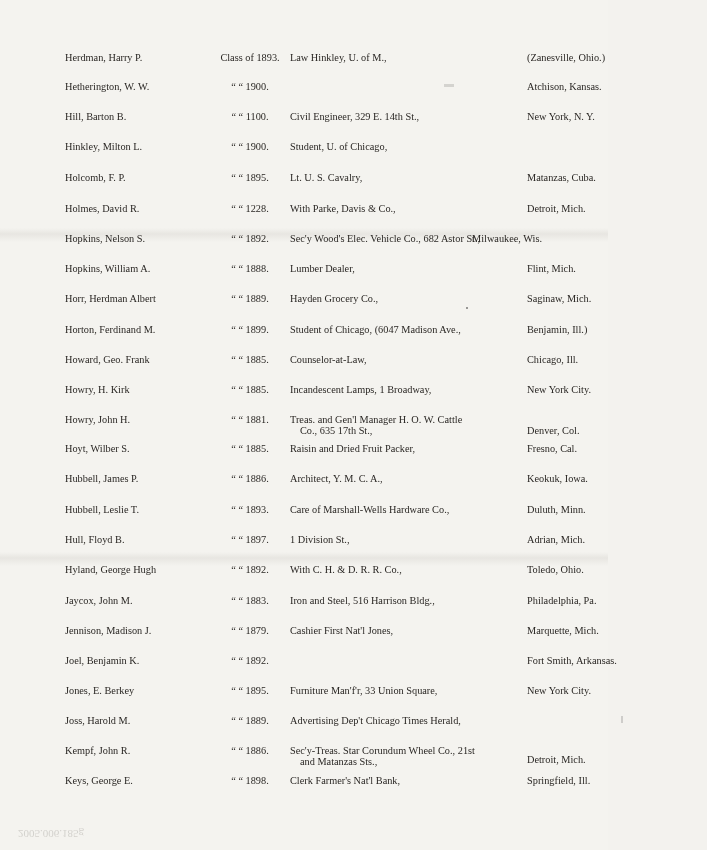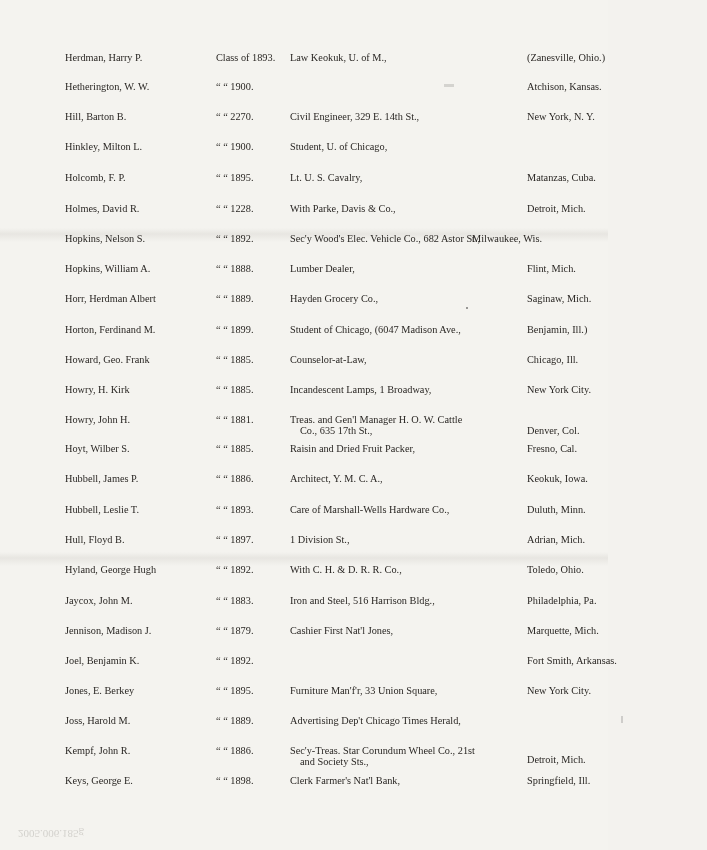--- a/index.html
+++ b/index.html
@@ -16,21 +16,21 @@
         linear-gradient(180deg, rgba(0,0,0,0) 0px, rgba(0,0,0,0) 228px, rgba(120,115,105,0.10) 234px, rgba(0,0,0,0) 242px),
         linear-gradient(180deg, rgba(0,0,0,0) 0px, rgba(0,0,0,0) 552px, rgba(120,115,105,0.10) 558px, rgba(0,0,0,0) 566px),
         #f4f3ef;
     }
     .row {
       position: absolute; left: 0; width: 707px;
       font-size: 10.3px; line-height: 11px;
       white-space: nowrap;
     }
     .name { position: absolute; left: 65px; }
-    .cls { position: absolute; left: 216px; width: 68px; text-align: left; }
+    .cls { position: absolute; left: 216px; width: 68px; text-align: center; }
     .occ { position: absolute; left: 290px; }
     .loc { position: absolute; left: 527px; }
     .occ2 { display: block; padding-left: 10px; }
     .watermark {
       position: absolute; left: 392px; top: 748px;
       font-family: "Liberation Serif", "DejaVu Serif", serif;
       font-style: italic; font-size: 27px;
       color: rgba(90, 90, 90, 0.48);
       letter-spacing: 0.5px;
       white-space: nowrap;
@@ -45,34 +45,34 @@
     .speck { position: absolute; background: rgba(60,60,60,0.5); }
   </style>
 </head>
 <body>
 
 <div class="page">
 
   <div class="row" style="top:52px">
     <span class="name">Herdman, Harry P.</span>
     <span class="cls">Class of 1893.</span>
-    <span class="occ">Law Keokuk, U. of M.,</span>
+    <span class="occ">Law Hinkley, U. of M.,</span>
     <span class="loc">(Zanesville, Ohio.)</span>
   </div>
 
   <div class="row" style="top:81px">
     <span class="name">Hetherington, W. W.</span>
     <span class="cls">“  “ 1900.</span>
     <span class="occ"></span>
     <span class="loc">Atchison, Kansas.</span>
   </div>
 
   <div class="row" style="top:111px">
     <span class="name">Hill, Barton B.</span>
-    <span class="cls">“  “ 2270.</span>
+    <span class="cls">“  “ 1100.</span>
     <span class="occ">Civil Engineer, 329 E. 14th St.,</span>
     <span class="loc">New York, N. Y.</span>
   </div>
 
   <div class="row" style="top:141px">
     <span class="name">Hinkley, Milton L.</span>
     <span class="cls">“  “ 1900.</span>
     <span class="occ">Student, U. of Chicago,</span>
     <span class="loc"></span>
   </div>
@@ -211,21 +211,21 @@
     <span class="cls">“  “ 1889.</span>
     <span class="occ">Advertising Dep't Chicago Times Herald,</span>
     <span class="loc"></span>
   </div>
 
   <div class="row" style="top:745px">
     <span class="name">Kempf, John R.</span>
     <span class="cls">“  “ 1886.</span>
     <span class="occ">
       <span>Sec'y-Treas. Star Corundum Wheel Co., 21st</span>
-      <span class="occ2">and Society Sts.,</span>
+      <span class="occ2">and Matanzas Sts.,</span>
     </span>
     <span class="loc" style="top:9px">Detroit, Mich.</span>
   </div>
 
   <div class="row" style="top:775px">
     <span class="name">Keys, George E.</span>
     <span class="cls">“  “ 1898.</span>
     <span class="occ">Clerk Farmer's Nat'l Bank,</span>
     <span class="loc">Springfield, Ill.</span>
   </div>

